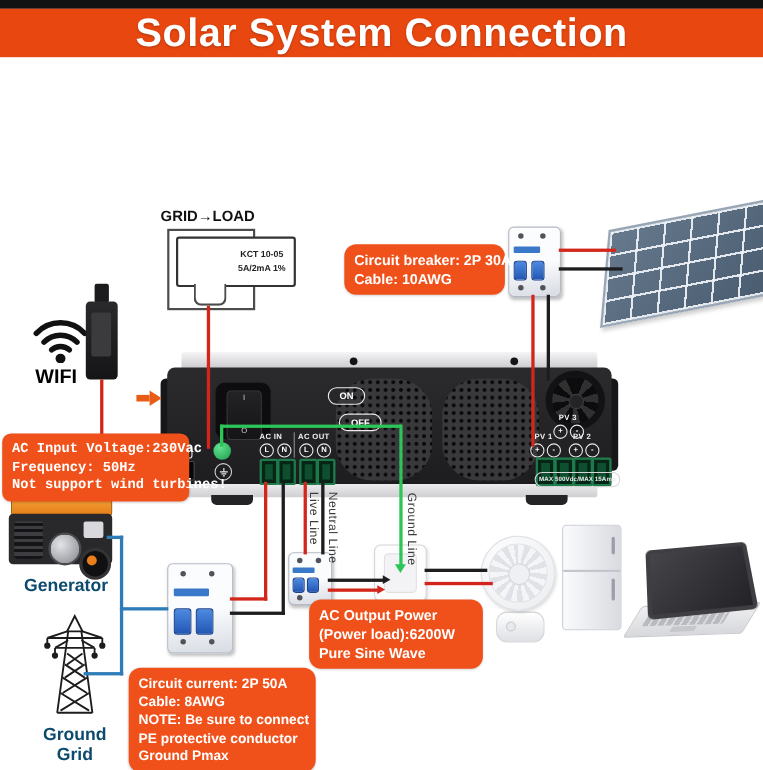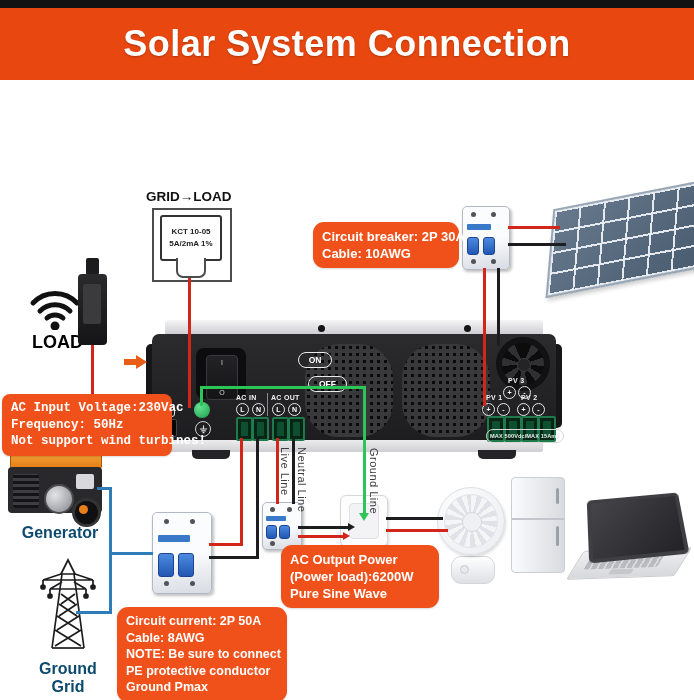--- a/index.html
+++ b/index.html
@@ -1,20 +1,20 @@
 <!DOCTYPE html>
 <html><head>
 <meta charset="utf-8">
 <style>
   html,body{margin:0;padding:0;background:#fff;}
   .stage{position:relative;width:694px;height:700px;background:#fff;overflow:hidden;
          font-family:"Liberation Sans",sans-serif;}
   
   .top-strip{position:absolute;left:0;top:0;width:694px;height:8px;background:#121212;}
-  .banner{position:absolute;left:0;top:8px;width:694px;height:72px;background:#e8470f;
+  .banner{position:absolute;left:0;top:8px;width:694px;height:44px;background:#e8470f;
           display:flex;align-items:center;justify-content:center;}
   .banner-title{color:#fff;font-size:36px;font-weight:800;letter-spacing:.5px;
                 text-shadow:0 1px 2px rgba(0,0,0,.25);}
   
   .obox{position:absolute;background:#f0511a;color:#fff;font-weight:700;border-radius:11px;
         padding:6px 9px;line-height:1.32;white-space:nowrap;z-index:7;
         box-shadow:0 1px 2px rgba(0,0,0,.15);}
   
   .w{position:absolute;z-index:6;}
   .wr{background:#d3261b}.wk{background:#1d1d1f}.wg{background:#2cc558}.wb{background:#2e7cb8}
@@ -64,21 +64,21 @@
   .gnd{position:absolute;width:14px;height:14px;border:1.4px solid #cfcfcf;border-radius:50%;
        display:flex;align-items:center;justify-content:center;z-index:4;}
   .ctlbl{position:absolute;color:#f0f0f0;border:1px solid #e6e6e6;border-radius:3px;font-size:7.5px;
          font-weight:700;padding:0 3px;z-index:4;}
   .ctport{position:absolute;background:#070708;border:1px solid #46464a;border-radius:2px;z-index:4;}
   .vsep{position:absolute;width:1px;background:#8a8a8e;z-index:4;}
   
   .kct-outer{position:absolute;border:2px solid #4c4c4c;background:#fff;z-index:5;}
   .kct-inner{position:absolute;border:2px solid #333;border-radius:3px;background:#fff;
              display:flex;flex-direction:column;align-items:center;justify-content:center;
-             font-size:8px;font-weight:700;color:#222;line-height:1.5;z-index:6;}
+             font-size:8px;font-weight:700;color:#222;line-height:1.5;z-index:6;padding-left:47px;}
   .kct-tab{position:absolute;border:2px solid #4c4c4c;border-top:none;border-radius:0 0 7px 7px;background:#fff;z-index:6;}
   .lbl{position:absolute;color:#0c4a6e;font-weight:700;z-index:5;}
   .vlab{position:absolute;color:#3c3c3c;font-size:11px;writing-mode:vertical-rl;z-index:7;letter-spacing:.5px;}
   .outlet{position:absolute;background:#fdfdfd;border:1px solid #d7d7da;border-radius:6px;
           box-shadow:1px 2px 3px rgba(0,0,0,.15);z-index:5;}
   .outlet i{position:absolute;left:8px;top:7px;right:8px;bottom:7px;background:#f3f3f5;
             border:1px solid #e1e1e4;border-radius:4px;}
   .dongle-neck{position:absolute;background:#1c1c1e;border-radius:2px;z-index:5;}
   .dongle-body{position:absolute;background:linear-gradient(180deg,#2a2a2c,#151517);border-radius:4px;z-index:5;}
   .dongle-body i{position:absolute;left:5px;top:10px;width:18px;height:40px;background:#3b3b3e;border-radius:2px;}
@@ -168,21 +168,21 @@
   </div>
   <div class="kct-tab" style="left:176px;top:258px;width:26px;height:18px;"></div>
   <div class="w wr" style="left:188px;top:278px;width:2.5px;height:130px;"></div>
 
   <svg style="position:absolute;left:28px;top:284px;z-index:5;" width="54" height="46" viewBox="0 0 54 46">
     <path d="M5 19 A30 30 0 0 1 49 19" fill="none" stroke="#111" stroke-width="5" stroke-linecap="round"></path>
     <path d="M12 27 A21 21 0 0 1 42 27" fill="none" stroke="#111" stroke-width="5" stroke-linecap="round"></path>
     <path d="M19 34 A12 12 0 0 1 35 34" fill="none" stroke="#111" stroke-width="5" stroke-linecap="round"></path>
     <circle cx="27" cy="42" r="4.5" fill="#111"></circle>
   </svg>
-  <div class="lbl" style="left:32px;top:332px;font-size:18px;color:#000;">LOAD</div>
+  <div class="lbl" style="left:32px;top:332px;font-size:18px;color:#000;">WIFI</div>
   <div class="dongle-neck" style="left:86px;top:258px;width:13px;height:17px;"></div>
   <div class="dongle-body" style="left:78px;top:274px;width:29px;height:71px;">
       <i></i>
     </div>
   <div class="w wr" style="left:91px;top:345px;width:2.5px;height:50px;"></div>
 
   <div class="obox" style="left:2px;top:394px;width:152px;font-size:12.5px;border-radius:8px;font-family:Liberation Mono, monospace;">
     <div>AC Input Voltage:230Vac</div>
     <div>Frequency: 50Hz</div>
     <div>Not support wind turbines!</div>

